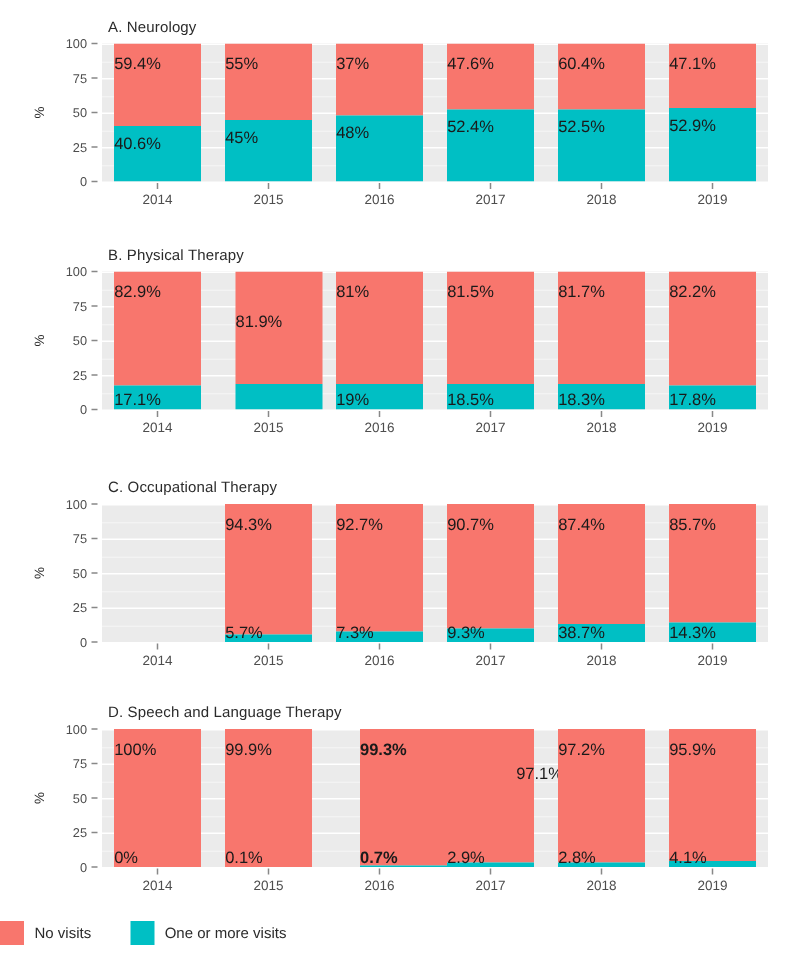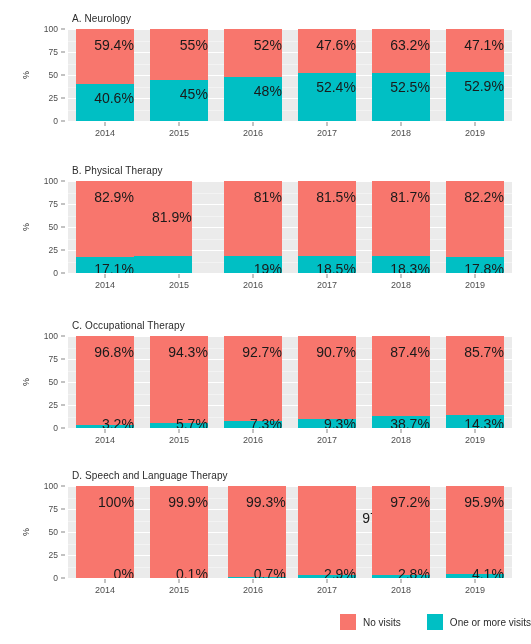--- a/index.html
+++ b/index.html
@@ -88,32 +88,32 @@
   }
   .seg{
     position:absolute;
     left:0;width:100%;
   }
   .seg-top{background:#F8766D;}
   .seg-bot{background:#00BFC4;}
   .seg-label{
     position:absolute;
     left:0;width:100%;
-    text-align:right;
-    font-size:14px;
+    text-align:left;
+    font-size:11px;
     color:#1a1a1a;
     white-space:nowrap;
   }
 
   
   .legend{
     position:absolute;
     left:0;width:531px;
     display:flex;
-    justify-content:flex-end;
+    justify-content:flex-start;
     align-items:center;
     gap:26px;
   }
   .legend-item{display:flex;align-items:center;gap:7px;}
   .legend-swatch{width:16px;height:16px;display:block;}
   .legend-text{font-size:10px;color:#2b2b2b;white-space:nowrap;}
 </style>
 </head>
 <body>
 
@@ -151,33 +151,33 @@
           </div>
           <div class="bar" style="left: 82.14px; width: 57.72px; height: 92px;">
             <div class="seg seg-top" style="bottom: 41.4px; height: 50.6px; background: rgb(248, 118, 109);"></div>
             <div class="seg seg-bot" style="bottom: 0px; height: 41.4px; background: rgb(0, 191, 196);"></div>
             <div class="seg-label" style="top: 8px;">55%</div>
             <div class="seg-label" style="top: 56.6px;">45%</div>
           </div>
           <div class="bar" style="left: 156.14px; width: 57.72px; height: 92px;">
             <div class="seg seg-top" style="bottom: 44.16px; height: 47.84px; background: rgb(248, 118, 109);"></div>
             <div class="seg seg-bot" style="bottom: 0px; height: 44.16px; background: rgb(0, 191, 196);"></div>
-            <div class="seg-label" style="top: 8px;">52%</div>
+            <div class="seg-label" style="top: 8px;">37%</div>
             <div class="seg-label" style="top: 53.84px;">48%</div>
           </div>
           <div class="bar" style="left: 230.14px; width: 57.72px; height: 92px;">
             <div class="seg seg-top" style="bottom: 48.208px; height: 43.792px; background: rgb(248, 118, 109);"></div>
             <div class="seg seg-bot" style="bottom: 0px; height: 48.208px; background: rgb(0, 191, 196);"></div>
             <div class="seg-label" style="top: 8px;">47.6%</div>
             <div class="seg-label" style="top: 49.792px;">52.4%</div>
           </div>
           <div class="bar" style="left: 304.14px; width: 57.72px; height: 92px;">
             <div class="seg seg-top" style="bottom: 48.3px; height: 43.7px; background: rgb(248, 118, 109);"></div>
             <div class="seg seg-bot" style="bottom: 0px; height: 48.3px; background: rgb(0, 191, 196);"></div>
-            <div class="seg-label" style="top: 8px;">63.2%</div>
+            <div class="seg-label" style="top: 8px;">60.4%</div>
             <div class="seg-label" style="top: 49.7px;">52.5%</div>
           </div>
           <div class="bar" style="left: 378.14px; width: 57.72px; height: 92px;">
             <div class="seg seg-top" style="bottom: 48.668px; height: 43.332px; background: rgb(248, 118, 109);"></div>
             <div class="seg seg-bot" style="bottom: 0px; height: 48.668px; background: rgb(0, 191, 196);"></div>
             <div class="seg-label" style="top: 8px;">47.1%</div>
             <div class="seg-label" style="top: 49.332px;">52.9%</div>
           </div>
         </div>
       </div>
@@ -218,21 +218,21 @@
           <div class="gridline minor" style="top: 80.5px;"></div>
           <div class="gridline minor" style="top: 57.5px;"></div>
           <div class="gridline minor" style="top: 34.5px;"></div>
           <div class="gridline minor" style="top: 11.5px;"></div>
           <div class="bar" style="left: 8.14px; width: 57.72px; height: 92px;">
             <div class="seg seg-top" style="bottom: 15.732px; height: 76.268px; background: rgb(248, 118, 109);"></div>
             <div class="seg seg-bot" style="bottom: 0px; height: 15.732px; background: rgb(0, 191, 196);"></div>
             <div class="seg-label" style="top: 8px;">82.9%</div>
             <div class="seg-label" style="top: 80px;">17.1%</div>
           </div>
-          <div class="bar" style="left: 66px; width: 57.72px; height: 72px; margin-top: 16px;">
+          <div class="bar" style="left: 89px; width: 57.72px; height: 72px; margin-top: 16px;">
             <div class="seg seg-top" style="bottom: 16.652px; height: 75.348px; background: rgb(248, 118, 109);"></div>
             <div class="seg seg-bot" style="bottom: 0px; height: 16.652px; background: rgb(0, 191, 196);"></div>
             <div class="seg-label" style="top: 8px;">81.9%</div>
             <div class="seg-label" style="top: 80px;">18.1%</div>
           </div>
           <div class="bar" style="left: 156.14px; width: 57.72px; height: 92px;">
             <div class="seg seg-top" style="bottom: 17.48px; height: 74.52px; background: rgb(248, 118, 109);"></div>
             <div class="seg seg-bot" style="bottom: 0px; height: 17.48px; background: rgb(0, 191, 196);"></div>
             <div class="seg-label" style="top: 8px;">81%</div>
             <div class="seg-label" style="top: 80px;">19%</div>
@@ -288,26 +288,20 @@
       <div class="plotwrap">
         <div class="plotarea" style="height: 92px;">
           <div class="gridline" style="top: 69px;"></div>
           <div class="gridline" style="top: 46px;"></div>
           <div class="gridline" style="top: 23px;"></div>
           <div class="gridline" style="top: 0px;"></div>
           <div class="gridline minor" style="top: 80.5px;"></div>
           <div class="gridline minor" style="top: 57.5px;"></div>
           <div class="gridline minor" style="top: 34.5px;"></div>
           <div class="gridline minor" style="top: 11.5px;"></div>
-          <div class="bar" style="left: 8.14px; width: 57.72px; height: 92px;">
-            <div class="seg seg-top" style="bottom: 2.944px; height: 89.056px; background: rgb(248, 118, 109);"></div>
-            <div class="seg seg-bot" style="bottom: 0px; height: 2.944px; background: rgb(0, 191, 196);"></div>
-            <div class="seg-label" style="top: 8px;">96.8%</div>
-            <div class="seg-label" style="top: 80px;">3.2%</div>
-          </div>
           <div class="bar" style="left: 82.14px; width: 57.72px; height: 92px;">
             <div class="seg seg-top" style="bottom: 5.244px; height: 86.756px; background: rgb(248, 118, 109);"></div>
             <div class="seg seg-bot" style="bottom: 0px; height: 5.244px; background: rgb(0, 191, 196);"></div>
             <div class="seg-label" style="top: 8px;">94.3%</div>
             <div class="seg-label" style="top: 80px;">5.7%</div>
           </div>
           <div class="bar" style="left: 156.14px; width: 57.72px; height: 92px;">
             <div class="seg seg-top" style="bottom: 6.716px; height: 85.284px; background: rgb(248, 118, 109);"></div>
             <div class="seg seg-bot" style="bottom: 0px; height: 6.716px; background: rgb(0, 191, 196);"></div>
             <div class="seg-label" style="top: 8px;">92.7%</div>
@@ -376,21 +370,21 @@
             <div class="seg seg-bot" style="bottom: 0px; height: 0px; background: rgb(0, 191, 196);"></div>
             <div class="seg-label" style="top: 8px;">100%</div>
             <div class="seg-label" style="top: 80px;">0%</div>
           </div>
           <div class="bar" style="left: 82.14px; width: 57.72px; height: 92px;">
             <div class="seg seg-top" style="bottom: 0.092px; height: 91.908px; background: rgb(248, 118, 109);"></div>
             <div class="seg seg-bot" style="bottom: 0px; height: 0.092px; background: rgb(0, 191, 196);"></div>
             <div class="seg-label" style="top: 8px;">99.9%</div>
             <div class="seg-label" style="top: 80px;">0.1%</div>
           </div>
-          <div class="bar" style="left: 160px; width: 57.72px; height: 92px;">
+          <div class="bar" style="left: 172px; width: 57.72px; height: 92px; font-weight: bold;">
             <div class="seg seg-top" style="bottom: 0.644px; height: 91.356px; background: rgb(248, 118, 109);"></div>
             <div class="seg seg-bot" style="bottom: 0px; height: 0.644px; background: rgb(0, 191, 196);"></div>
             <div class="seg-label" style="top: 8px;">99.3%</div>
             <div class="seg-label" style="top: 80px;">0.7%</div>
           </div>
           <div class="bar" style="left: 230.14px; width: 57.72px; height: 92px;">
             <div class="seg seg-top" style="bottom: 2.668px; height: 89.332px; background: rgb(248, 118, 109);"></div>
             <div class="seg seg-bot" style="bottom: 0px; height: 2.668px; background: rgb(0, 191, 196);"></div>
             <div class="seg-label" style="top: 24px; margin-left: 46px;">97.1%</div>
             <div class="seg-label" style="top: 80px;">2.9%</div>

